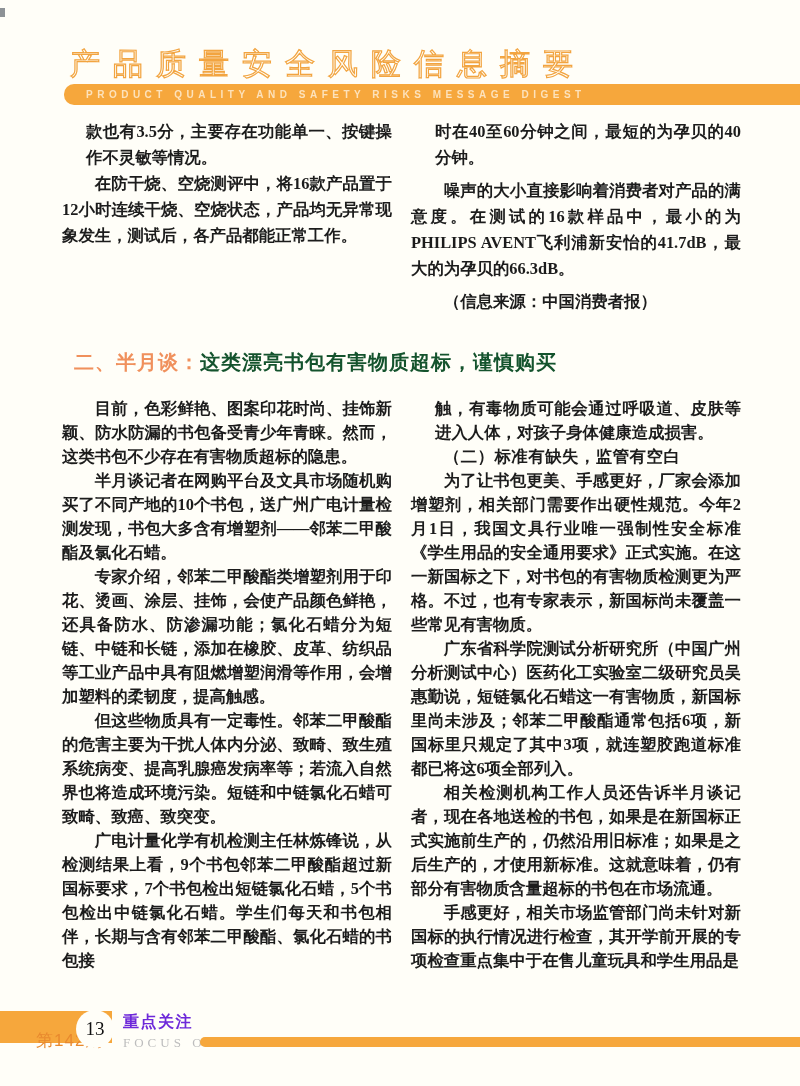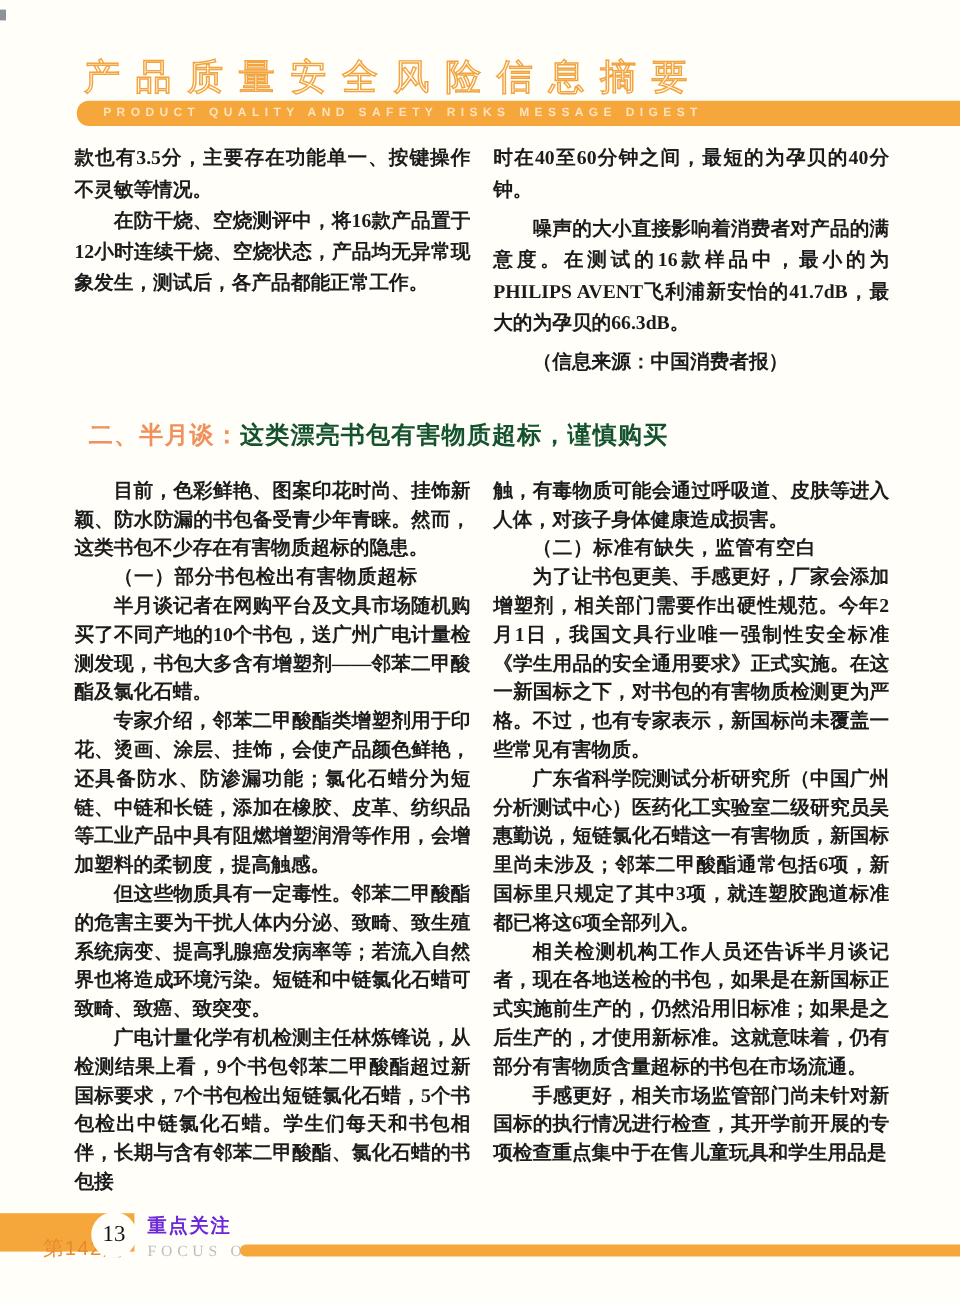--- a/index.html
+++ b/index.html
@@ -39,21 +39,21 @@
   
   .col {
     position: absolute; width: 330px;
     font-size: 16.4px; font-weight: 700; color: #1c1c1c;
     text-align: justify; text-justify: inter-ideograph;
   }
   .top-section .col { line-height: 26px; top: 119px; }
   .col.left  { left: 62px; }
   .col.right { left: 411px; }
   .col p { text-indent: 2em; }
-  .col p.no-indent { text-indent: 0; }
+  .col p.no-indent { text-indent: 0; margin-left: 24px; }
   .col p.spaced { margin-top: 7px; }
   .col p.subhead { letter-spacing: 0.5px; }
   .sec-cols .col { line-height: 24px; top: 397px; }
   
   .section-heading {
     position: absolute; left: 74px; top: 349px;
     font-size: 20px; font-weight: 700; letter-spacing: 1px;
     white-space: nowrap;
   }
   .heading-label { color: #F0905C; }
@@ -122,21 +122,20 @@
   </div>
 
   <div class="section-heading">
     <span class="heading-label">二、半月谈：</span><span class="heading-title">这类漂亮书包有害物质超标，谨慎购买</span>
   </div>
 
   <div class="sec-cols">
     <div class="col left">
 
     <p>目前，色彩鲜艳、图案印花时尚、挂饰新颖、防水防漏的书包备受青少年青睐。然而，这类书包不少存在有害物质超标的隐患。</p>
-        <p class="subhead">（一）部分书包检出有害物质超标</p>
         <p>半月谈记者在网购平台及文具市场随机购买了不同产地的10个书包，送广州广电计量检测发现，书包大多含有增塑剂——邻苯二甲酸酯及氯化石蜡。</p>
         <p>专家介绍，邻苯二甲酸酯类增塑剂用于印花、烫画、涂层、挂饰，会使产品颜色鲜艳，还具备防水、防渗漏功能；氯化石蜡分为短链、中链和长链，添加在橡胶、皮革、纺织品等工业产品中具有阻燃增塑润滑等作用，会增加塑料的柔韧度，提高触感。</p>
         <p>但这些物质具有一定毒性。邻苯二甲酸酯的危害主要为干扰人体内分泌、致畸、致生殖系统病变、提高乳腺癌发病率等；若流入自然界也将造成环境污染。短链和中链氯化石蜡可致畸、致癌、致突变。</p>
         <p>广电计量化学有机检测主任林炼锋说，从检测结果上看，9个书包邻苯二甲酸酯超过新国标要求，7个书包检出短链氯化石蜡，5个书包检出中链氯化石蜡。学生们每天和书包相伴，长期与含有邻苯二甲酸酯、氯化石蜡的书包接</p>
       </div>
     <div class="col right">
 
     <p class="no-indent">触，有毒物质可能会通过呼吸道、皮肤等进入人体，对孩子身体健康造成损害。</p>
         <p class="subhead">（二）标准有缺失，监管有空白</p>
         <p>为了让书包更美、手感更好，厂家会添加增塑剂，相关部门需要作出硬性规范。今年2月1日，我国文具行业唯一强制性安全标准《学生用品的安全通用要求》正式实施。在这一新国标之下，对书包的有害物质检测更为严格。不过，也有专家表示，新国标尚未覆盖一些常见有害物质。</p>

